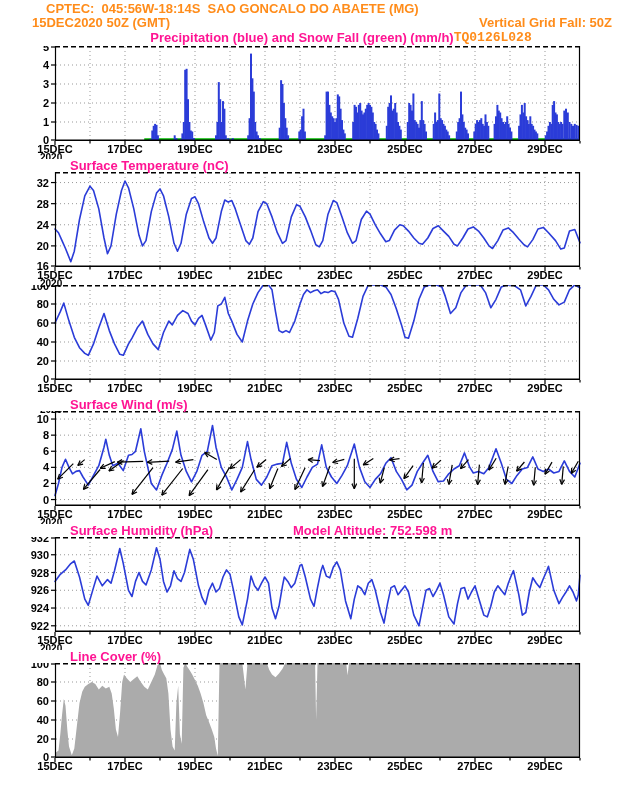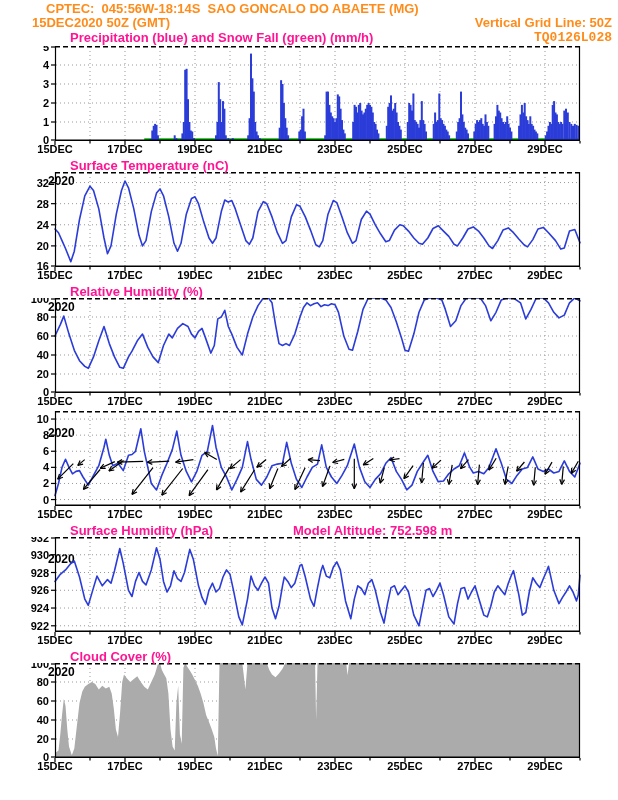--- a/index.html
+++ b/index.html
@@ -5,36 +5,36 @@
   html,body{margin:0;padding:0;background:#fff;}
   body{width:618px;height:800px;overflow:hidden;position:relative;
        font-family:"Liberation Sans",sans-serif;font-weight:bold;}
   .hdr{padding-top:2px;margin-left:16px;}
   .hdr-line1{color:var(--orange);font-size:13px;line-height:14px;padding-left:30px;white-space:pre;}
   .hdr-line2{color:var(--orange);font-size:13px;line-height:14px;padding-left:16px;padding-right:6px;
              display:flex;justify-content:space-between;white-space:pre;gap:24px;}
   .panel{position:relative;}
   .ptitle{position:relative;z-index:2;background:#fff;color:var(--magenta);
           font-size:13px;line-height:13px;height:13px;padding-left:70px;display:flex;white-space:pre;}
-  .panel.first .ptitle{height:16px;line-height:15px;justify-content:space-between;padding-right:6px;}
+  .panel.first .ptitle{height:16px;line-height:15px;justify-content:center;padding-right:6px;}
   .ptitle .code{color:var(--orange);font-family:Liberation Mono, monospace;}
   .ptitle .alt{margin-left:80px;}
   svg.plot{display:block;position:relative;z-index:1;}
-  .year{position:absolute;left:48px;z-index:1;color:#000;font-size:12px;line-height:12px;height:12px;margin-top:23px;}
+  .year{position:absolute;left:40px;z-index:1;color:#000;font-size:10px;line-height:12px;height:12px;}
   .panel .year{top:119px;}
   .panel.first .year{top:122px;}
 </style>
 </head>
 <body style="--orange: #ff8c1a; --magenta: #ff1493;">
 
 <div class="hdr">
   <div class="hdr-line1">CPTEC:  045:56W-18:14S  SAO GONCALO DO ABAETE (MG)</div>
   <div class="hdr-line2">
     <span>15DEC2020 50Z (GMT)</span>
-    <span>Vertical Grid Line: 50Z</span>
+    <span>Vertical Grid Fall: 50Z</span>
   </div>
 </div>
 
 <div class="panel first">
   <div class="ptitle">
     <span>Precipitation (blue) and Snow Fall (green) (mm/h)</span>
     <span class="code">TQ0126L028</span>
   </div>
   <svg class="plot" width="618" height="113">
       <line x1="90" y1="1" x2="90" y2="94" stroke="#999999" stroke-width="1" stroke-dasharray="1 3"></line>
@@ -350,23 +350,20 @@
       <text x="49" y="56.77777777777778" text-anchor="end" font-family="Liberation Sans, sans-serif" font-weight="bold" font-size="11" fill="#000">24</text>
       <line x1="51" y1="31.666666666666668" x2="55" y2="31.666666666666668" stroke="#000" stroke-width="1.2"></line>
       <text x="49" y="35.66666666666667" text-anchor="end" font-family="Liberation Sans, sans-serif" font-weight="bold" font-size="11" fill="#000">28</text>
       <line x1="51" y1="10.555555555555555" x2="55" y2="10.555555555555555" stroke="#000" stroke-width="1.2"></line>
       <text x="49" y="14.555555555555555" text-anchor="end" font-family="Liberation Sans, sans-serif" font-weight="bold" font-size="11" fill="#000">32</text>
     </svg>
   <span class="year">2020</span>
 </div>
 
 <div class="panel">
-  <div class="ptitle">
-    <span>Relative Humidity (%)</span>
-  </div>
   <svg class="plot" width="618" height="113">
       <line x1="90" y1="1" x2="90" y2="94" stroke="#999999" stroke-width="1" stroke-dasharray="1 3"></line>
       <line x1="125" y1="1" x2="125" y2="94" stroke="#999999" stroke-width="1" stroke-dasharray="1 3"></line>
       <line x1="160" y1="1" x2="160" y2="94" stroke="#999999" stroke-width="1" stroke-dasharray="1 3"></line>
       <line x1="195" y1="1" x2="195" y2="94" stroke="#999999" stroke-width="1" stroke-dasharray="1 3"></line>
       <line x1="230" y1="1" x2="230" y2="94" stroke="#999999" stroke-width="1" stroke-dasharray="1 3"></line>
       <line x1="265" y1="1" x2="265" y2="94" stroke="#999999" stroke-width="1" stroke-dasharray="1 3"></line>
       <line x1="300" y1="1" x2="300" y2="94" stroke="#999999" stroke-width="1" stroke-dasharray="1 3"></line>
       <line x1="335" y1="1" x2="335" y2="94" stroke="#999999" stroke-width="1" stroke-dasharray="1 3"></line>
       <line x1="370" y1="1" x2="370" y2="94" stroke="#999999" stroke-width="1" stroke-dasharray="1 3"></line>
@@ -418,20 +415,23 @@
       <text x="49" y="42" text-anchor="end" font-family="Liberation Sans, sans-serif" font-weight="bold" font-size="11" fill="#000">60</text>
       <line x1="51" y1="19" x2="55" y2="19" stroke="#000" stroke-width="1.2"></line>
       <text x="49" y="23" text-anchor="end" font-family="Liberation Sans, sans-serif" font-weight="bold" font-size="11" fill="#000">80</text>
       <line x1="51" y1="1" x2="55" y2="1" stroke="#000" stroke-width="1.2"></line>
       <text x="49" y="5" text-anchor="end" font-family="Liberation Sans, sans-serif" font-weight="bold" font-size="11" fill="#000">100</text>
     </svg>
   <span class="year">2020</span>
 </div>
 
 <div class="panel">
+  <div class="ptitle">
+    <span>Surface Wind (m/s)</span>
+  </div>
   <svg class="plot" width="618" height="113">
       <line x1="90" y1="1" x2="90" y2="94" stroke="#999999" stroke-width="1" stroke-dasharray="1 3"></line>
       <line x1="125" y1="1" x2="125" y2="94" stroke="#999999" stroke-width="1" stroke-dasharray="1 3"></line>
       <line x1="160" y1="1" x2="160" y2="94" stroke="#999999" stroke-width="1" stroke-dasharray="1 3"></line>
       <line x1="195" y1="1" x2="195" y2="94" stroke="#999999" stroke-width="1" stroke-dasharray="1 3"></line>
       <line x1="230" y1="1" x2="230" y2="94" stroke="#999999" stroke-width="1" stroke-dasharray="1 3"></line>
       <line x1="265" y1="1" x2="265" y2="94" stroke="#999999" stroke-width="1" stroke-dasharray="1 3"></line>
       <line x1="300" y1="1" x2="300" y2="94" stroke="#999999" stroke-width="1" stroke-dasharray="1 3"></line>
       <line x1="335" y1="1" x2="335" y2="94" stroke="#999999" stroke-width="1" stroke-dasharray="1 3"></line>
       <line x1="370" y1="1" x2="370" y2="94" stroke="#999999" stroke-width="1" stroke-dasharray="1 3"></line>
@@ -673,21 +673,21 @@
       <line x1="51" y1="17.757009345794316" x2="55" y2="17.757009345794316" stroke="#000" stroke-width="1.2"></line>
       <text x="49" y="21.757009345794316" text-anchor="end" font-family="Liberation Sans, sans-serif" font-weight="bold" font-size="11" fill="#000">930</text>
       <line x1="51" y1="1" x2="55" y2="1" stroke="#000" stroke-width="1.2"></line>
       <text x="49" y="5" text-anchor="end" font-family="Liberation Sans, sans-serif" font-weight="bold" font-size="11" fill="#000">932</text>
     </svg>
   <span class="year">2020</span>
 </div>
 
 <div class="panel">
   <div class="ptitle">
-    <span>Cloud Cover (%)</span>
+    <span>Line Cover (%)</span>
   </div>
   <svg class="plot" width="618" height="113">
       <line x1="90" y1="1" x2="90" y2="94" stroke="#999999" stroke-width="1" stroke-dasharray="1 3"></line>
       <line x1="125" y1="1" x2="125" y2="94" stroke="#999999" stroke-width="1" stroke-dasharray="1 3"></line>
       <line x1="160" y1="1" x2="160" y2="94" stroke="#999999" stroke-width="1" stroke-dasharray="1 3"></line>
       <line x1="195" y1="1" x2="195" y2="94" stroke="#999999" stroke-width="1" stroke-dasharray="1 3"></line>
       <line x1="230" y1="1" x2="230" y2="94" stroke="#999999" stroke-width="1" stroke-dasharray="1 3"></line>
       <line x1="265" y1="1" x2="265" y2="94" stroke="#999999" stroke-width="1" stroke-dasharray="1 3"></line>
       <line x1="300" y1="1" x2="300" y2="94" stroke="#999999" stroke-width="1" stroke-dasharray="1 3"></line>
       <line x1="335" y1="1" x2="335" y2="94" stroke="#999999" stroke-width="1" stroke-dasharray="1 3"></line>

